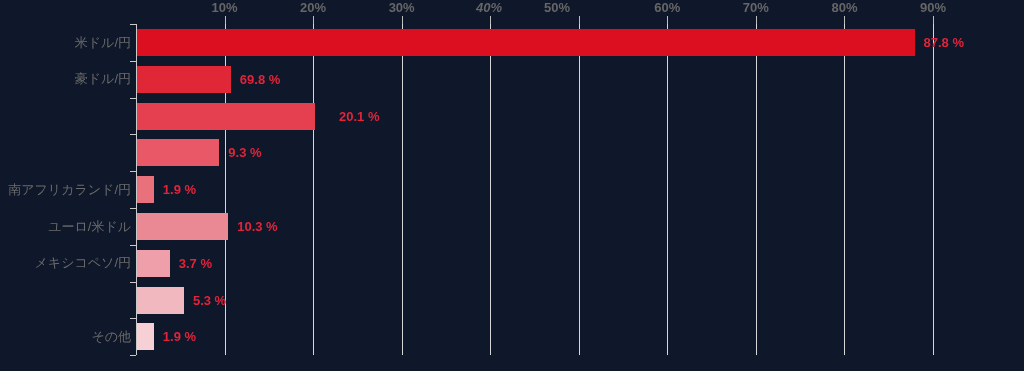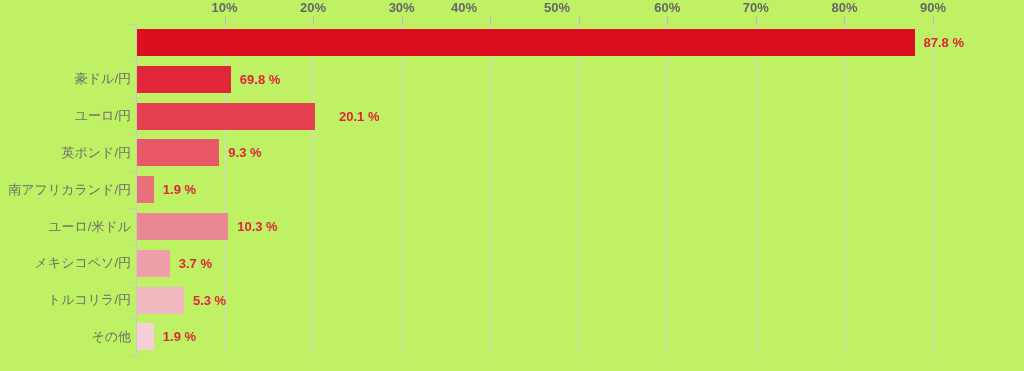--- a/index.html
+++ b/index.html
@@ -10,21 +10,21 @@
   }
   body {
     font-family: "Liberation Sans", "DejaVu Sans", sans-serif;
     -webkit-font-smoothing: antialiased;
   }
 
   #chart-root {
     position: relative;
     width: 1024px;
     height: 371px;
-    background: #bef264;
+    background: #0f172a;
     overflow: hidden;
   }
 
   
   .axis-spine {
     position: absolute;
     left: 136px;
     top: 24px;
     width: 1px;
     height: 331px;
@@ -126,21 +126,21 @@
       <div class="xtick" style="left: 578.778px;"></div>
       <div class="xtick" style="left: 667.333px;"></div>
       <div class="xtick" style="left: 755.889px;"></div>
       <div class="xtick" style="left: 844.444px;"></div>
       <div class="xtick" style="left: 933px;"></div>
     </div>
   <div id="xlabels-layer">
       <div class="x-label" style="left: 224.556px;">10%</div>
       <div class="x-label" style="left: 313.111px;">20%</div>
       <div class="x-label" style="left: 401.667px;">30%</div>
-      <div class="x-label" style="left: 464px;">40%</div>
+      <div class="x-label" style="left: 489px; font-style: italic;">40%</div>
       <div class="x-label" style="left: 557px;">50%</div>
       <div class="x-label" style="left: 667.333px;">60%</div>
       <div class="x-label" style="left: 755.889px;">70%</div>
       <div class="x-label" style="left: 844.444px;">80%</div>
       <div class="x-label" style="left: 933px;">90%</div>
     </div>
   <div id="grid-layer">
       <div class="gridline" style="left: 224.556px; top: 24px; height: 331px; position: absolute; background: rgb(214, 214, 214);"></div>
       <div class="gridline" style="left: 313.111px; top: 24px; height: 331px; position: absolute; background: rgb(214, 214, 214);"></div>
       <div class="gridline" style="left: 401.667px; top: 24px; height: 331px; position: absolute; background: rgb(214, 214, 214);"></div>
@@ -158,55 +158,53 @@
       <div class="ytick" style="top: 171.2px; background: rgb(201, 201, 201);"></div>
       <div class="ytick" style="top: 208px; background: rgb(201, 201, 201);"></div>
       <div class="ytick" style="top: 244.8px; background: rgb(201, 201, 201);"></div>
       <div class="ytick" style="top: 281.6px; background: rgb(201, 201, 201);"></div>
       <div class="ytick" style="top: 318.4px; background: rgb(201, 201, 201);"></div>
       <div class="ytick" style="top: 355.2px; background: rgb(201, 201, 201);"></div>
       <div class="ytick" style="top: 24px; background: rgb(201, 201, 201);"></div>
     </div>
   <div id="rows-layer">
       <div class="row" style="top: 24px; width: 1024px;">
+        <div class="cat-label-wrap" style="color: rgb(107, 107, 107);">米ドル/円</div>
         <div class="bar" style="width: 777.518px; background: rgb(219, 15, 32);"></div>
         <div class="val-label" style="left: 923.518px; color: rgb(224, 36, 58);">87.8 %</div>
       </div>
       <div class="row" style="top: 60.8px; width: 1024px;">
         <div class="cat-label-wrap" style="color: rgb(107, 107, 107);">豪ドル/円</div>
         <div class="bar" style="width: 93.8689px; background: rgb(224, 39, 56);"></div>
         <div class="val-label" style="left: 239.869px; color: rgb(224, 36, 58);">69.8 %</div>
       </div>
       <div class="row" style="top: 97.6px; width: 1024px;">
-        <div class="cat-label-wrap" style="color: rgb(107, 107, 107);">ユーロ/円</div>
         <div class="bar" style="width: 177.997px; background: rgb(229, 64, 79);"></div>
         <div class="val-label" style="left: 339px; color: rgb(224, 36, 58);">20.1 %</div>
       </div>
       <div class="row" style="top: 134.4px; width: 1024px;">
-        <div class="cat-label-wrap" style="color: rgb(107, 107, 107);">英ポンド/円</div>
         <div class="bar" style="width: 82.3567px; background: rgb(232, 88, 102);"></div>
         <div class="val-label" style="left: 228.357px; color: rgb(224, 36, 58);">9.3 %</div>
       </div>
       <div class="row" style="top: 171.2px; width: 1024px;">
         <div class="cat-label-wrap" style="color: rgb(107, 107, 107);">南アフリカランド/円</div>
         <div class="bar" style="width: 16.8256px; background: rgb(232, 113, 124);"></div>
         <div class="val-label" style="left: 162.826px; color: rgb(224, 36, 58);">1.9 %</div>
       </div>
       <div class="row" style="top: 208px; width: 1024px;">
         <div class="cat-label-wrap" style="color: rgb(107, 107, 107);">ユーロ/米ドル</div>
         <div class="bar" style="width: 91.2122px; background: rgb(234, 136, 148);"></div>
         <div class="val-label" style="left: 237.212px; color: rgb(224, 36, 58);">10.3 %</div>
       </div>
       <div class="row" style="top: 244.8px; width: 1024px;">
         <div class="cat-label-wrap" style="color: rgb(107, 107, 107);">メキシコペソ/円</div>
         <div class="bar" style="width: 32.7656px; background: rgb(238, 159, 169);"></div>
         <div class="val-label" style="left: 178.766px; color: rgb(224, 36, 58);">3.7 %</div>
       </div>
       <div class="row" style="top: 281.6px; width: 1024px;">
-        <div class="cat-label-wrap" style="color: rgb(107, 107, 107);">トルコリラ/円</div>
         <div class="bar" style="width: 46.9344px; background: rgb(242, 184, 192);"></div>
         <div class="val-label" style="left: 192.934px; color: rgb(224, 36, 58);">5.3 %</div>
       </div>
       <div class="row" style="top: 318.4px; width: 1024px;">
         <div class="cat-label-wrap" style="color: rgb(107, 107, 107);">その他</div>
         <div class="bar" style="width: 16.8256px; background: rgb(247, 208, 214);"></div>
         <div class="val-label" style="left: 162.826px; color: rgb(224, 36, 58);">1.9 %</div>
       </div>
     </div>
 

